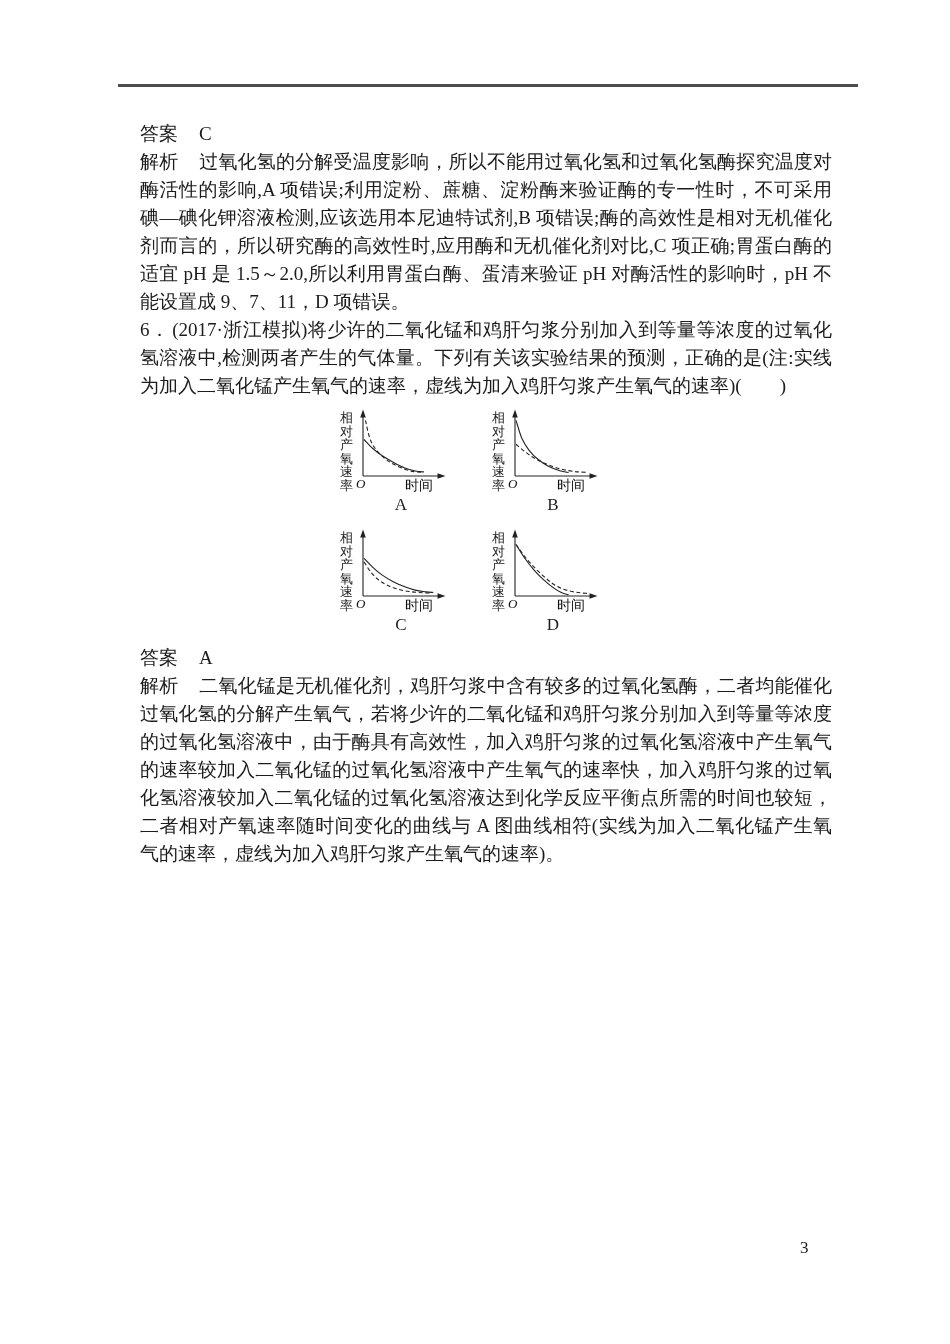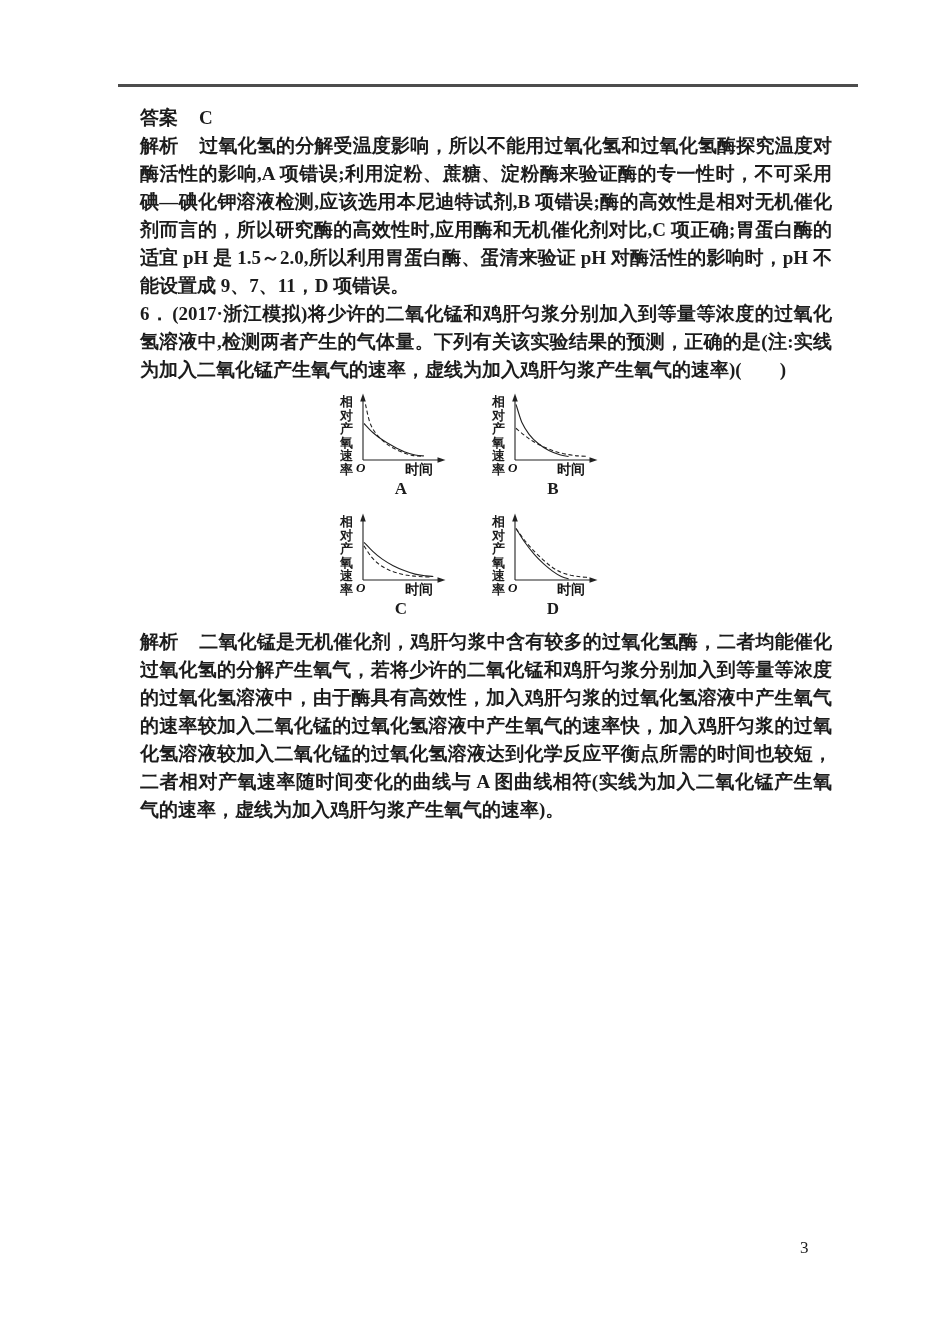--- a/index.html
+++ b/index.html
@@ -4,22 +4,22 @@
 <style>
   html,body{margin:0;padding:0;}
   body{
     width:950px;height:1344px;position:relative;background:#ffffff;
     font-family:"Liberation Serif","DejaVu Serif",serif;color:#1c1c1c;
   }
   .top-rule{
     position:absolute;left:118px;top:84px;width:740px;height:3px;background:#4d4d4d;
   }
   .content{
-    position:absolute;left:140px;top:104px;width:692px;
-    font-size:19px;line-height:28px;text-align:justify;font-weight:bold;
+    position:absolute;left:140px;top:120px;width:692px;
+    font-size:19px;line-height:28px;text-align:justify;
   }
   .content p{margin:0;}
   .lbl{margin-right:1.1em;}
   .ansval{margin-left:0;}
   .qnum{margin-right:0.15em;}
   
   .charts{
     margin:8px 0 10px 200px;
     display:grid;grid-template-columns:152px 152px;row-gap:14px;
     width:310px;
@@ -128,18 +128,19 @@
             <path d="M9.0,16.5C10.5,18.8 14.7,26.0 17.8,30.3C20.8,34.6 24.1,38.7 27.3,42.3C30.4,45.9 33.7,49.1 36.7,51.9C39.8,54.7 42.6,57.0 45.5,59.1C48.4,61.2 51.6,63.2 54.3,64.5C56.9,65.8 60.3,66.5 61.6,66.9" fill="none" stroke="#222" stroke-width="1.1"></path>
             <path d="M9.0,16.5C10.5,18.5 14.7,24.7 17.8,28.5C20.8,32.3 24.1,36.0 27.3,39.3C30.4,42.6 33.7,45.6 36.7,48.3C39.8,51.0 42.6,53.5 45.5,55.5C48.4,57.5 51.2,59.0 54.3,60.3C57.3,61.6 60.6,62.5 63.8,63.3C66.9,64.0 70.4,64.4 73.2,64.8C76.0,65.2 79.3,65.3 80.5,65.4" fill="none" stroke="#222" stroke-width="1.1" stroke-dasharray="4 2.6"></path>
             <text x="1" y="80" font-size="13" font-style="italic" fill="#111" font-family="&quot;Liberation Serif&quot;,&quot;DejaVu Serif&quot;,serif">O</text>
             <text x="50" y="82" font-size="14" fill="#111" font-family="&quot;Liberation Serif&quot;,&quot;DejaVu Serif&quot;,serif">时间</text>
           </svg>
         <div class="chart-letter">D</div>
       </div>
     </div>
   </div>
 
+  <p><span class="lbl">答案</span><span class="ansval">A</span></p>
 
   <p><span class="lbl">解析</span><span>二氧化锰是无机催化剂，鸡肝匀浆中含有较多的过氧化氢酶，二者均能催化过氧化氢的分解产生氧气，若将少许的二氧化锰和鸡肝匀浆分别加入到等量等浓度的过氧化氢溶液中，由于酶具有高效性，加入鸡肝匀浆的过氧化氢溶液中产生氧气的速率较加入二氧化锰的过氧化氢溶液中产生氧气的速率快，加入鸡肝匀浆的过氧化氢溶液较加入二氧化锰的过氧化氢溶液达到化学反应平衡点所需的时间也较短，二者相对产氧速率随时间变化的曲线与 A 图曲线相符(实线为加入二氧化锰产生氧气的速率，虚线为加入鸡肝匀浆产生氧气的速率)。</span></p>
 
 </div>
 
 <div class="page-num">3</div>
 
 </body></html>

